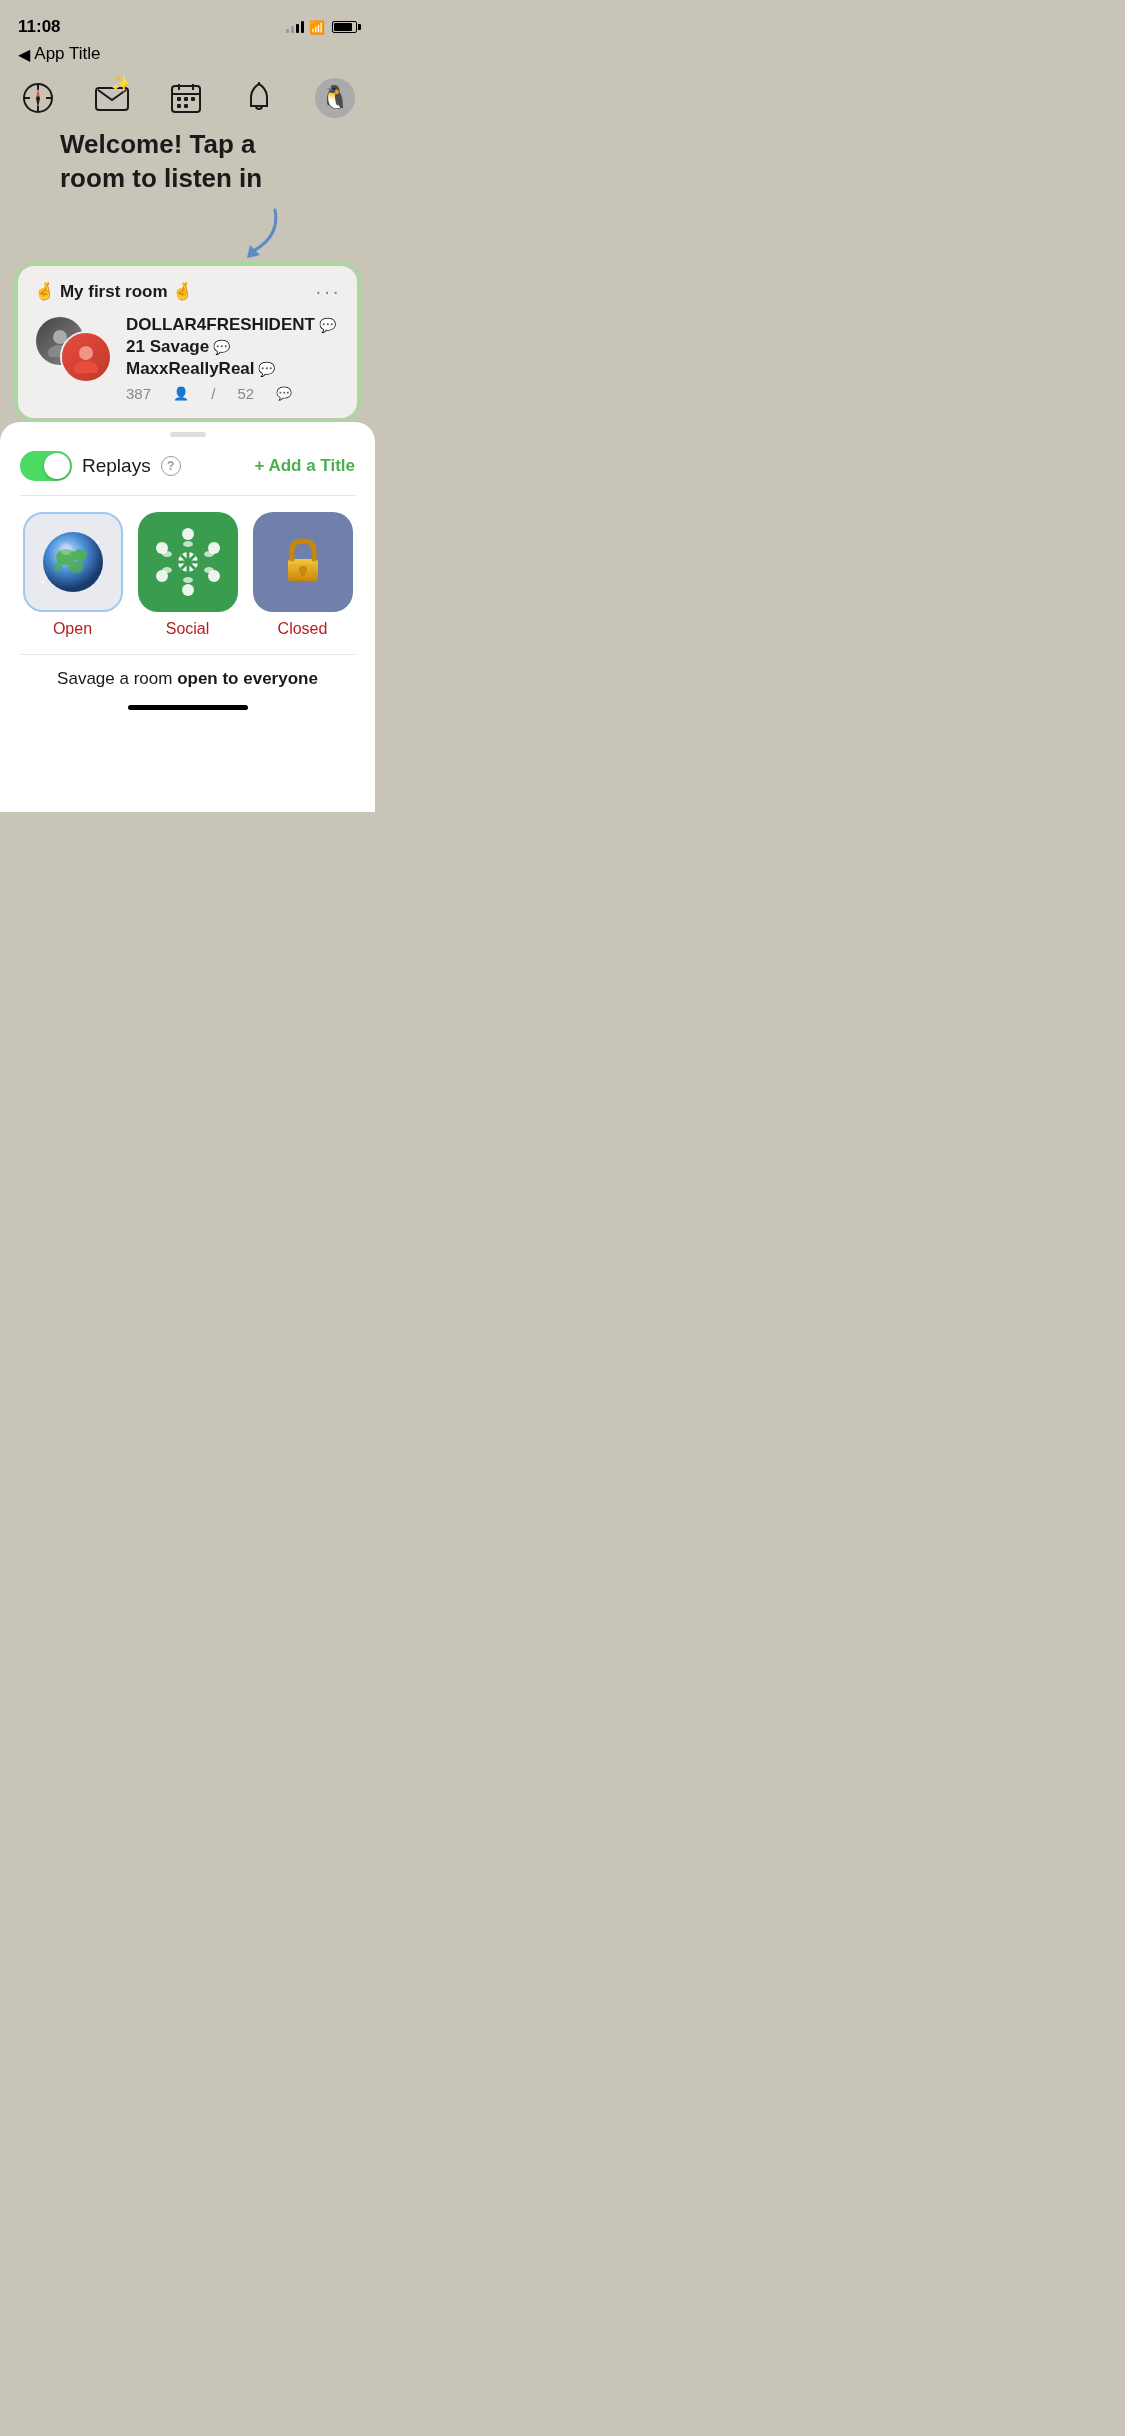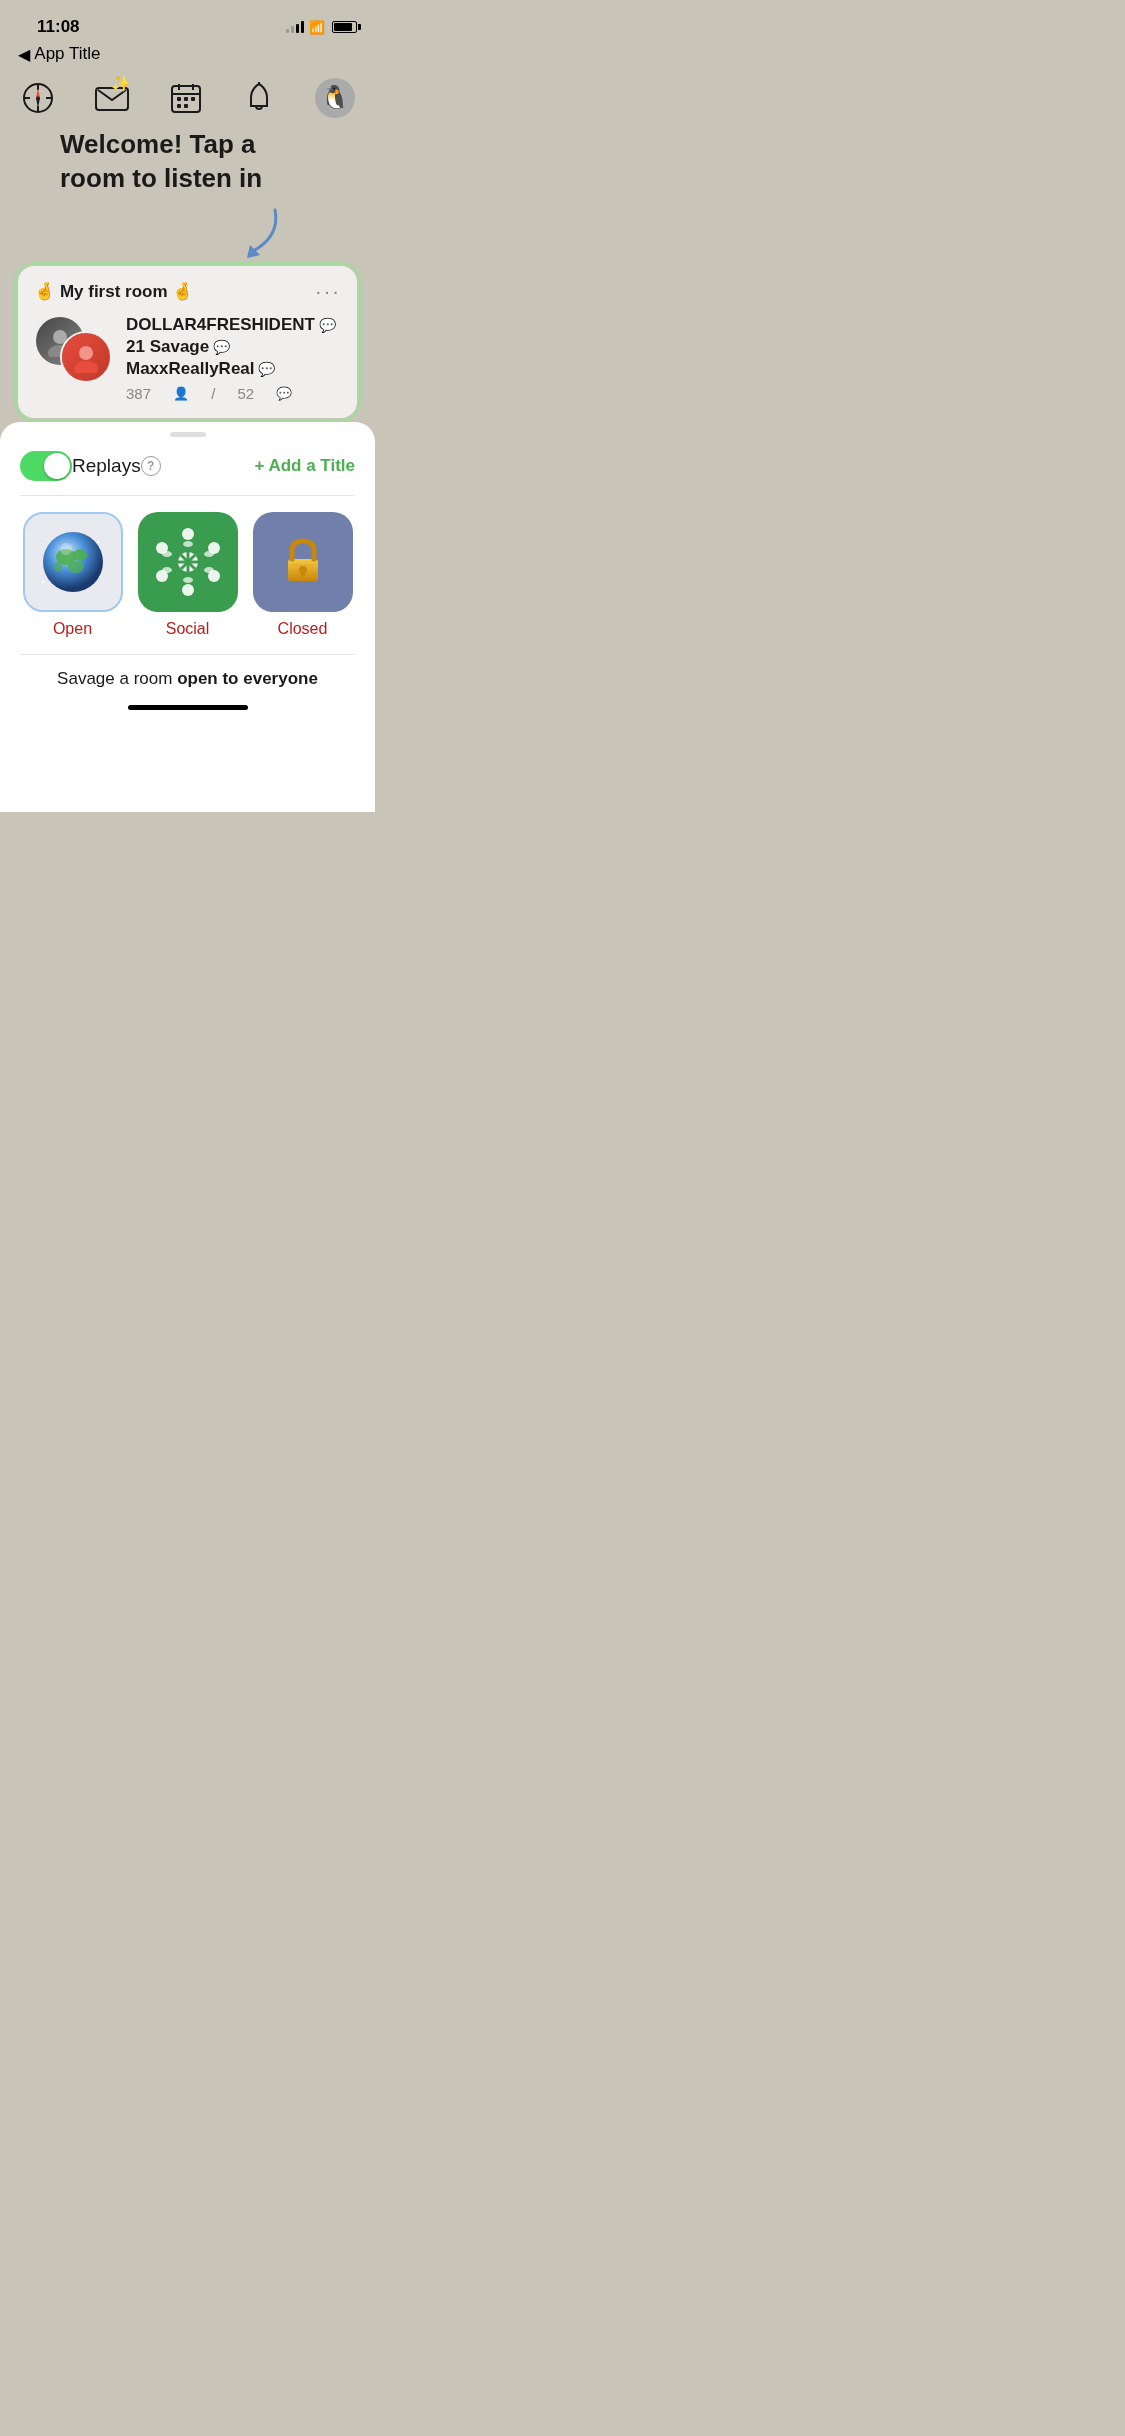--- a/index.html
+++ b/index.html
@@ -13,21 +13,20 @@
       position: relative;
     }
 
     
     .status-bar {
       display: flex;
       justify-content: space-between;
       align-items: center;
       padding: 14px 18px 4px 18px;
       height: 44px;
-      margin-left: 19px;
     }
     .status-time {
       font-size: 17px;
       font-weight: 600;
       color: #000;
     }
     .status-icons {
       display: flex;
       align-items: center;
       gap: 6px;
@@ -283,20 +282,21 @@
     
     .replays-row {
       display: flex;
       align-items: center;
       justify-content: space-between;
       margin-bottom: 14px;
     }
     .replays-left {
       display: flex;
       align-items: center;
+      gap: 10px;
     }
     .toggle {
       width: 52px;
       height: 30px;
       background: #4cd964;
       border-radius: 15px;
       position: relative;
       cursor: pointer;
     }
     .toggle-thumb {

